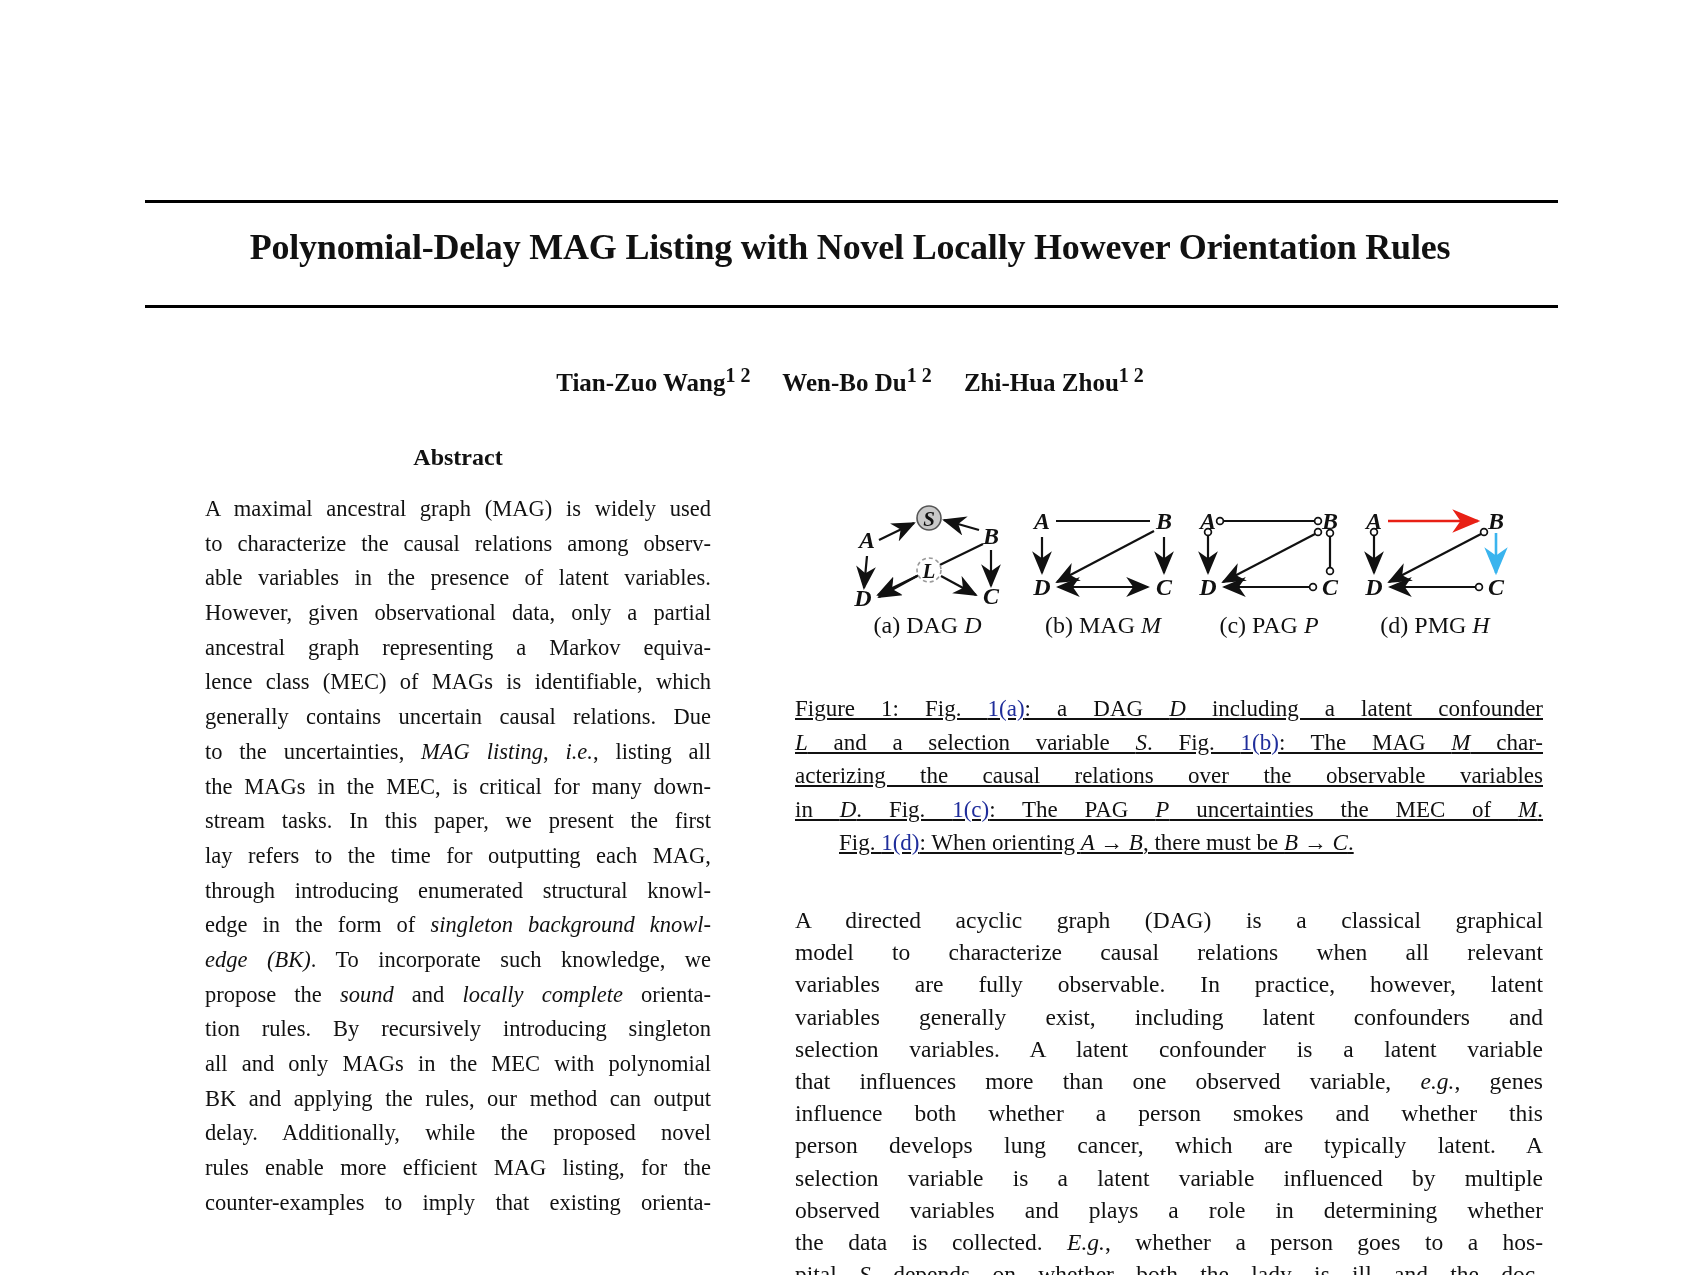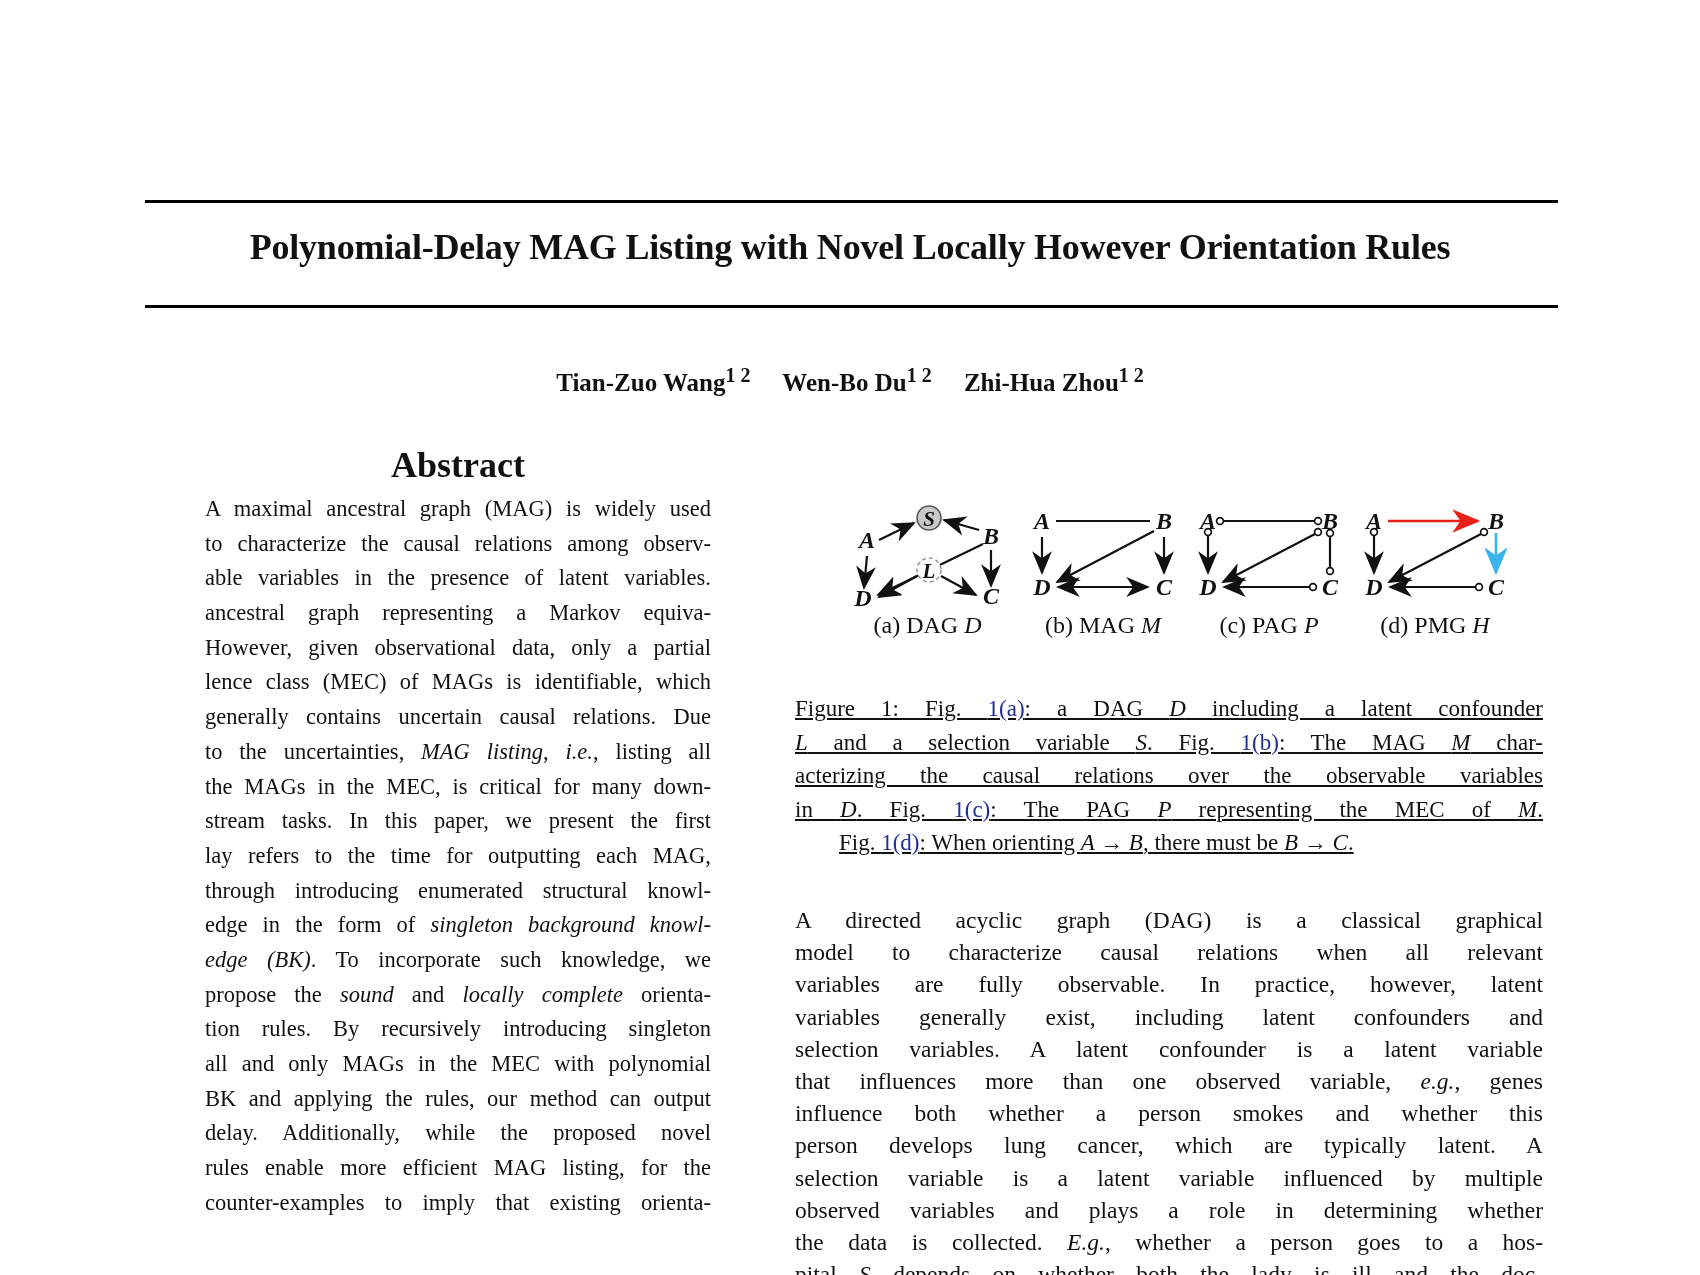--- a/index.html
+++ b/index.html
@@ -7,21 +7,21 @@
        font-family:"Liberation Serif",serif;color:#111;}
   .abs{position:absolute;}
   .rule{background:#000;height:3px;}
   .title{left:70px;width:1560px;top:226px;text-align:center;
          font-size:36px;font-weight:bold;letter-spacing:-0.2px;}
   .authors{left:150px;width:1400px;top:364px;text-align:center;
            font-size:25px;font-weight:bold;}
   .authors .gap{display:inline-block;width:26px;}
   .sg-sup,.authors sup{font-size:20px;vertical-align:super;font-weight:bold;}
   .abstract-head{left:205px;width:506px;top:444px;text-align:center;
-                 font-size:36px;font-weight:bold;}
+                 font-size:24px;font-weight:bold;}
   .col-line{position:relative;text-align:justify;text-align-last:justify;
             white-space:nowrap;}
   .leftcol{left:205px;width:506px;top:492px;font-size:22.5px;}
   .leftcol .col-line{height:34.7px;line-height:34.7px;}
   .rightcol-caption{left:795px;width:748px;top:692px;font-size:23px;text-decoration:underline;}
   .rightcol-caption .col-line{height:33.5px;line-height:33.5px;}
   .rightcol-caption .col-line:last-child{text-align-last:left;margin-left:44px;}
   .rightcol-body{left:795px;width:748px;top:904px;font-size:23.5px;}
   .rightcol-body .col-line{height:32.2px;line-height:32.2px;}
   .sg-i,.sg-m,.sg-scr{font-style:italic;}
@@ -58,22 +58,22 @@
   <span><span>Tian-Zuo Wang</span><sup>1 2</sup></span><span class="gap"></span>
   <span><span>Wen-Bo Du</span><sup>1 2</sup></span><span class="gap"></span>
   <span><span>Zhi-Hua Zhou</span><sup>1 2</sup></span>
 </div>
 
 <div class="abs abstract-head">Abstract</div>
 <div class="abs leftcol" id="abstract-lines">
     <div class="col-line"><span>A maximal ancestral graph (MAG) is widely used</span></div>
     <div class="col-line"><span>to characterize the causal relations among observ-</span></div>
     <div class="col-line"><span>able variables in the presence of latent variables.</span></div>
+    <div class="col-line"><span>However, given observational data, only a partial</span></div>
     <div class="col-line"><span>ancestral graph representing a Markov equiva-</span></div>
-    <div class="col-line"><span>However, given observational data, only a partial</span></div>
     <div class="col-line"><span>lence class (MEC) of MAGs is identifiable, which</span></div>
     <div class="col-line"><span>generally contains uncertain causal relations. Due</span></div>
     <div class="col-line"><span>to the uncertainties, </span><span class="sg-i">MAG listing</span><span>, </span><span class="sg-i">i.e.</span><span>, listing all</span></div>
     <div class="col-line"><span>the MAGs in the MEC, is critical for many down-</span></div>
     <div class="col-line"><span>stream tasks.  In this paper, we present the first</span></div>
     <div class="col-line"><span>lay refers to the time for outputting each MAG,</span></div>
     <div class="col-line"><span>through introducing enumerated structural knowl-</span></div>
     <div class="col-line"><span>edge in the form of </span><span class="sg-i">singleton background knowl-</span></div>
     <div class="col-line"><span class="sg-i">edge (BK)</span><span>. To incorporate such knowledge, we</span></div>
     <div class="col-line"><span>propose the </span><span class="sg-i">sound</span><span> and </span><span class="sg-i">locally complete</span><span> orienta-</span></div>
@@ -154,21 +154,21 @@
 
 <div class="abs subcap" style="left:845px;width:165px;"><span>(a) DAG </span><span class="sg-scr">D</span></div>
 <div class="abs subcap" style="left:1028px;width:150px;"><span>(b) MAG </span><span class="sg-scr">M</span></div>
 <div class="abs subcap" style="left:1194px;width:150px;"><span>(c) PAG </span><span class="sg-scr">P</span></div>
 <div class="abs subcap" style="left:1360px;width:150px;"><span>(d) PMG </span><span class="sg-m">H</span></div>
 
 <div class="abs rightcol-caption" id="figure-caption-lines">
     <div class="col-line"><span>Figure 1: Fig. </span><span class="sg-lnk">1(a)</span><span>: a DAG </span><span class="sg-scr">D</span><span> including a latent confounder</span></div>
     <div class="col-line"><span class="sg-m">L</span><span> and a selection variable </span><span class="sg-m">S</span><span>. Fig. </span><span class="sg-lnk">1(b)</span><span>: The MAG </span><span class="sg-scr">M</span><span> char-</span></div>
     <div class="col-line"><span>acterizing the causal relations over the observable variables</span></div>
-    <div class="col-line"><span>in </span><span class="sg-scr">D</span><span>. Fig. </span><span class="sg-lnk">1(c)</span><span>: The PAG </span><span class="sg-scr">P</span><span> representing the MEC of </span><span class="sg-scr">M</span><span>.</span></div>
+    <div class="col-line"><span>in </span><span class="sg-scr">D</span><span>. Fig. </span><span class="sg-lnk">1(c)</span><span>: The PAG </span><span class="sg-scr">P</span><span> uncertainties the MEC of </span><span class="sg-scr">M</span><span>.</span></div>
     <div class="col-line"><span>Fig. </span><span class="sg-lnk">1(d)</span><span>: When orienting </span><span class="sg-m">A → B</span><span>, there must be </span><span class="sg-m">B → C</span><span>.</span></div>
   </div>
 
 <div class="abs rightcol-body" id="body-lines">
     <div class="col-line"><span>A directed acyclic graph (DAG) is a classical graphical</span></div>
     <div class="col-line"><span>model to characterize causal relations when all relevant</span></div>
     <div class="col-line"><span>variables are fully observable. In practice, however, latent</span></div>
     <div class="col-line"><span>variables generally exist, including latent confounders and</span></div>
     <div class="col-line"><span>selection variables. A latent confounder is a latent variable</span></div>
     <div class="col-line"><span>that influences more than one observed variable, </span><span class="sg-i">e.g.</span><span>, genes</span></div>

